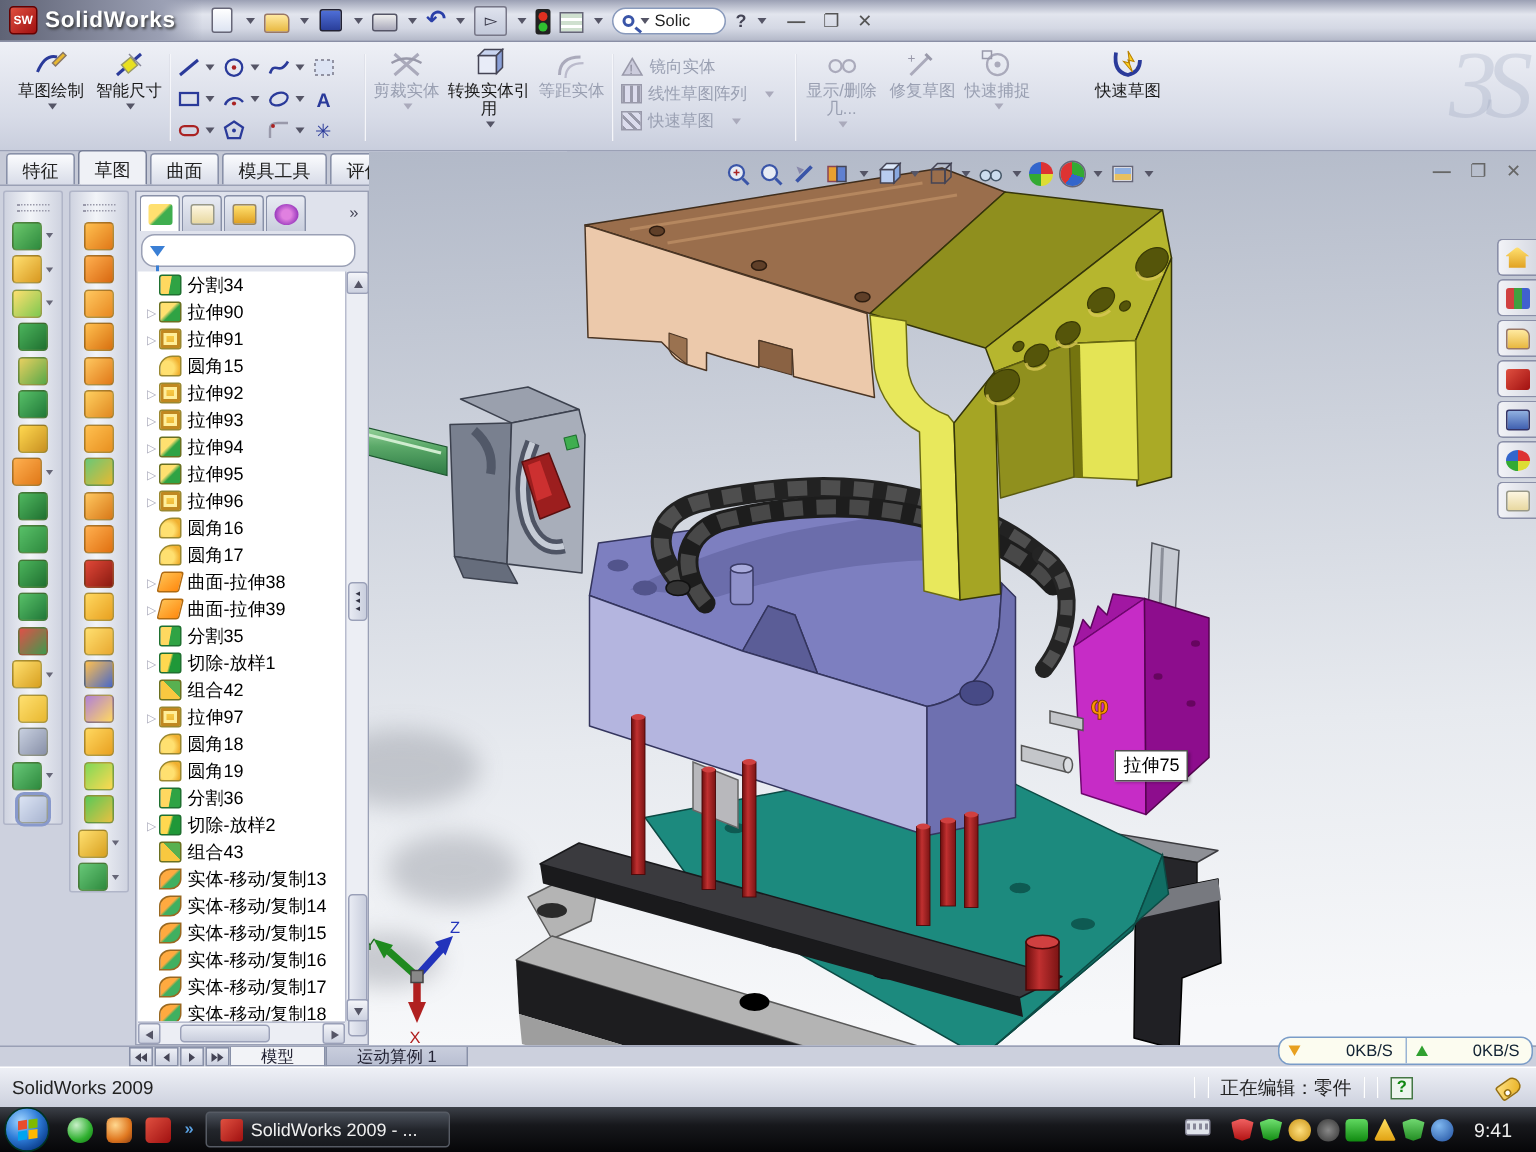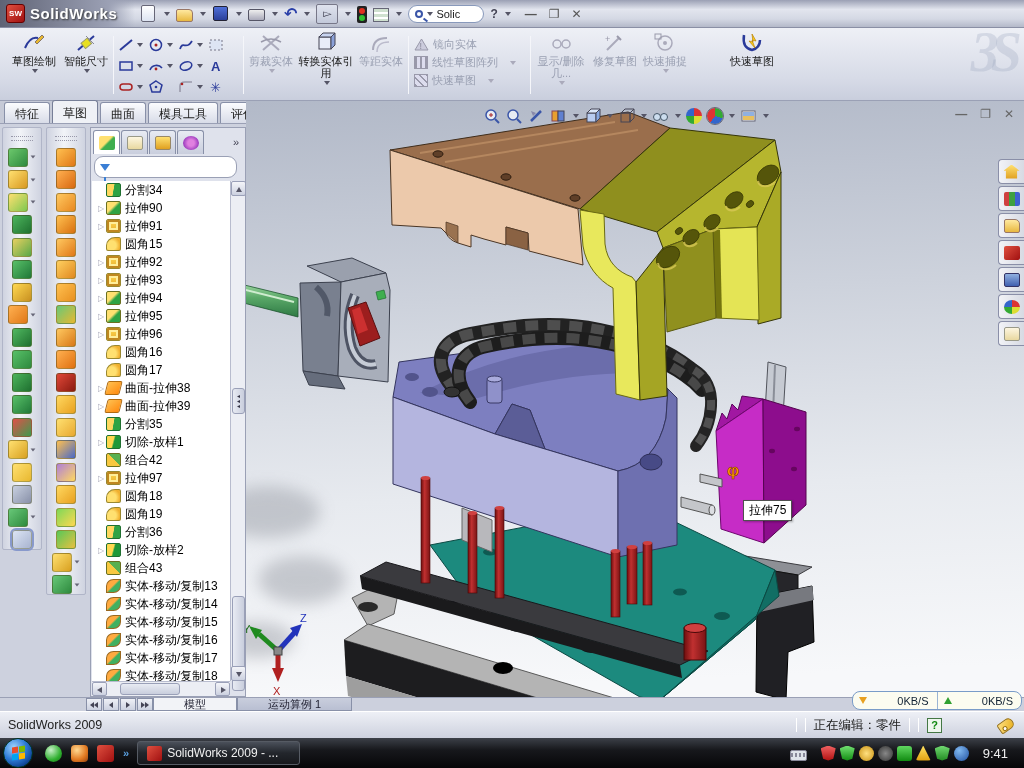--- a/index.html
+++ b/index.html
@@ -24,21 +24,21 @@
 .ic-traffic{width:10px;height:17px;background:#222;border-radius:2px;position:relative;margin-top:1px}
 .ic-traffic i{position:absolute;left:2px;width:6px;height:6px;border-radius:50%}
 .ic-list{width:16px;height:14px;border:1px solid #667;background:repeating-linear-gradient(#cfe0cf 0 3px,#fff 3px 5px);margin-top:2px}
 #searchbox{display:flex;align-items:center;background:#fff;border:1px solid #8899bb;border-radius:9px;height:18px;width:76px;padding:0 6px;gap:3px}
 .maglass{width:8px;height:8px;border:2px solid #3a55a8;border-radius:50%;position:relative;flex:none}
 .maglass:after{content:"";position:absolute;width:5px;height:2px;background:#3a55a8;transform:rotate(40deg);left:6px;top:7px}
 #searchtext{font-size:11px;color:#222}
 #winbtns{display:flex;gap:12px;margin-left:14px;color:#555;font-weight:bold;font-size:12px}
 
 #cmdbar{position:absolute;left:0;top:28px;width:1024px;height:73px;background:linear-gradient(#eef0f6,#d7dbe7 70%,#c9cedd);border-bottom:1px solid #9aa0b5;overflow:hidden}
-#watermark{position:absolute;right:10px;top:-8px;font-size:56px;font-style:italic;font-weight:bold;color:rgba(150,160,185,.28);font-family:"Liberation Serif","DejaVu Serif",serif;letter-spacing:-8px}
+#watermark{position:absolute;right:10px;top:-8px;font-size:64px;font-style:italic;font-weight:normal;color:rgba(150,160,185,.28);font-family:"Liberation Serif","DejaVu Serif",serif;letter-spacing:-8px}
 .cmbtn{position:absolute;top:4px;display:flex;flex-direction:column;align-items:center;font-size:11px;line-height:12px;color:#1a1a1a;text-align:center}
 .cmbtn.dis{color:#9aa0b2}
 .cmicon{width:24px;height:22px;margin-bottom:1px}
 .cmsep{position:absolute;top:8px;width:1px;height:58px;background:#aab0c2;border-right:1px solid #f5f6fa}
 .grid3{position:absolute;top:6px;display:grid;grid-template-columns:repeat(4,30px);grid-auto-rows:21px;align-items:center}
 .gcell{display:flex;align-items:center;gap:2px;color:#2a3a9a}
 .rowbtns{position:absolute;display:flex;flex-direction:column;gap:3px;top:9px}
 .rowbtn{display:flex;align-items:center;gap:4px;color:#9aa0b2;font-size:11px;white-space:nowrap}
 .rowbtn .ric{width:14px;height:13px;background:linear-gradient(#c8ccd8,#aab0c0);border:1px solid #99a}
 
@@ -106,41 +106,41 @@
 .spcell+.spcell{border-left:1px solid #9ab4d4}
 .arrow-dn{width:0;height:0;border-left:4px solid transparent;border-right:4px solid transparent;border-top:7px solid #e8a020}
 .arrow-up{width:0;height:0;border-left:4px solid transparent;border-right:4px solid transparent;border-bottom:7px solid #30a030}
 
 #modeltabs{position:absolute;left:0;top:697px;width:1024px;height:14px;background:#ccd0dd;border-top:1px solid #9aa0b5;display:flex;align-items:stretch}
 #tabnav{display:flex;gap:1px;margin-left:86px}
 .navbtn{width:16px;height:13px;background:linear-gradient(#eef0f6,#ccd1e0);border:1px solid #8890a8;display:flex;align-items:center;justify-content:center;padding:0}
 .navbtn i{display:block;width:0;height:0;border-top:3px solid transparent;border-bottom:3px solid transparent}
 .navbtn .l{border-right:4px solid #445}
 .navbtn .r{border-left:4px solid #445}
-.mtab{padding:0 30px;font-size:11px;display:flex;align-items:center;border:1px solid #8890a8;border-top:none;background:linear-gradient(#c9cedd,#b9bfd2);color:#223}
+.mtab{padding:0 20px;font-size:11px;display:flex;align-items:center;border:1px solid #8890a8;border-top:none;background:linear-gradient(#c9cedd,#b9bfd2);color:#223}
 .mtab.active{background:#f2f3f7}
 
 #statusbar{position:absolute;left:0;top:711px;width:1024px;height:27px;background:linear-gradient(#eef0f6,#cdd1de);border-top:1px solid #fff;display:flex;align-items:center;font-size:12.5px;color:#222}
 #sbleft{padding-left:8px}
 #sbright{margin-left:auto;display:flex;align-items:center;gap:8px;padding-right:10px}
 .sbsep{width:1px;height:14px;background:#aab0c2;border-right:1px solid #fff}
 #sbhelp{width:15px;height:15px;border:1px solid #447744;background:#eef6ee;color:#118811;font-weight:bold;font-size:11px;display:flex;align-items:center;justify-content:center}
 #sbtag{width:16px;height:11px;background:linear-gradient(135deg,#ffe080,#e8b020);border:1px solid #987010;border-radius:2px 5px 5px 2px;transform:rotate(-35deg);position:relative}
 #sbtag:before{content:"";position:absolute;left:2px;top:3.5px;width:3px;height:3px;border-radius:50%;background:#fff;border:1px solid #987010}
 
 #taskbar{position:absolute;left:0;top:738px;width:1024px;height:30px;background:linear-gradient(#3c4048,#17181c 40%,#060608);display:flex;align-items:center}
 #orb{width:30px;height:30px;border-radius:50%;background:radial-gradient(circle at 35% 30%,#9fd4ff,#2e7cd8 45%,#0a3c8a 80%);border:1px solid #032;margin-left:3px;position:relative;flex:none}
 #orb:before{content:"";position:absolute;left:8px;top:8px;width:6px;height:6px;background:#e84c2c;box-shadow:7px 0 0 #7fba00,0 7px 0 #00a4ef,7px 7px 0 #ffb900;transform:skewY(-8deg)}
 #qlaunch{display:flex;align-items:center;gap:9px;margin-left:12px}
 .qlicon{width:17px;height:17px;border-radius:50%}
 #qlchev{color:#5aa0e0;font-size:11px;font-weight:bold}
 .taskbtn{height:24px;margin-left:8px;border:1px solid #565b64;border-radius:3px;background:linear-gradient(#4a505a,#23262c 50%,#17191d);display:flex;align-items:center;gap:5px;padding:0 9px;color:#f0f0f0;font-size:12px;width:163px}
 .taskbtn.second{width:143px;background:linear-gradient(#3c414a,#1d2025 50%,#121418)}
 .tbicon{width:15px;height:15px;border-radius:2px;flex:none}
-#tray{margin-left:auto;display:flex;align-items:flex-end;gap:4px;padding-right:8px}
+#tray{margin-left:auto;display:flex;align-items:flex-start;gap:4px;padding-right:8px}
 #kbicon{width:17px;height:11px;background:#dfe3ea;border:1px solid #889;border-radius:2px;margin-right:10px;background-image:repeating-linear-gradient(90deg,#889 0 2px,transparent 2px 4px);background-size:100% 4px;background-position:0 2px;background-repeat:no-repeat}
 .trayicon{width:15px;height:15px;border-radius:3px}
 .shield{clip-path:polygon(50% 0,100% 18%,84% 88%,50% 100%,16% 88%,0 18%)}
 .tri{clip-path:polygon(50% 0,100% 100%,0 100%)}
 .circ{border-radius:50%}
 #clock{color:#eee;font-size:13px;padding:0 8px 0 10px}
 </style>
 </head>
 <body>
 

